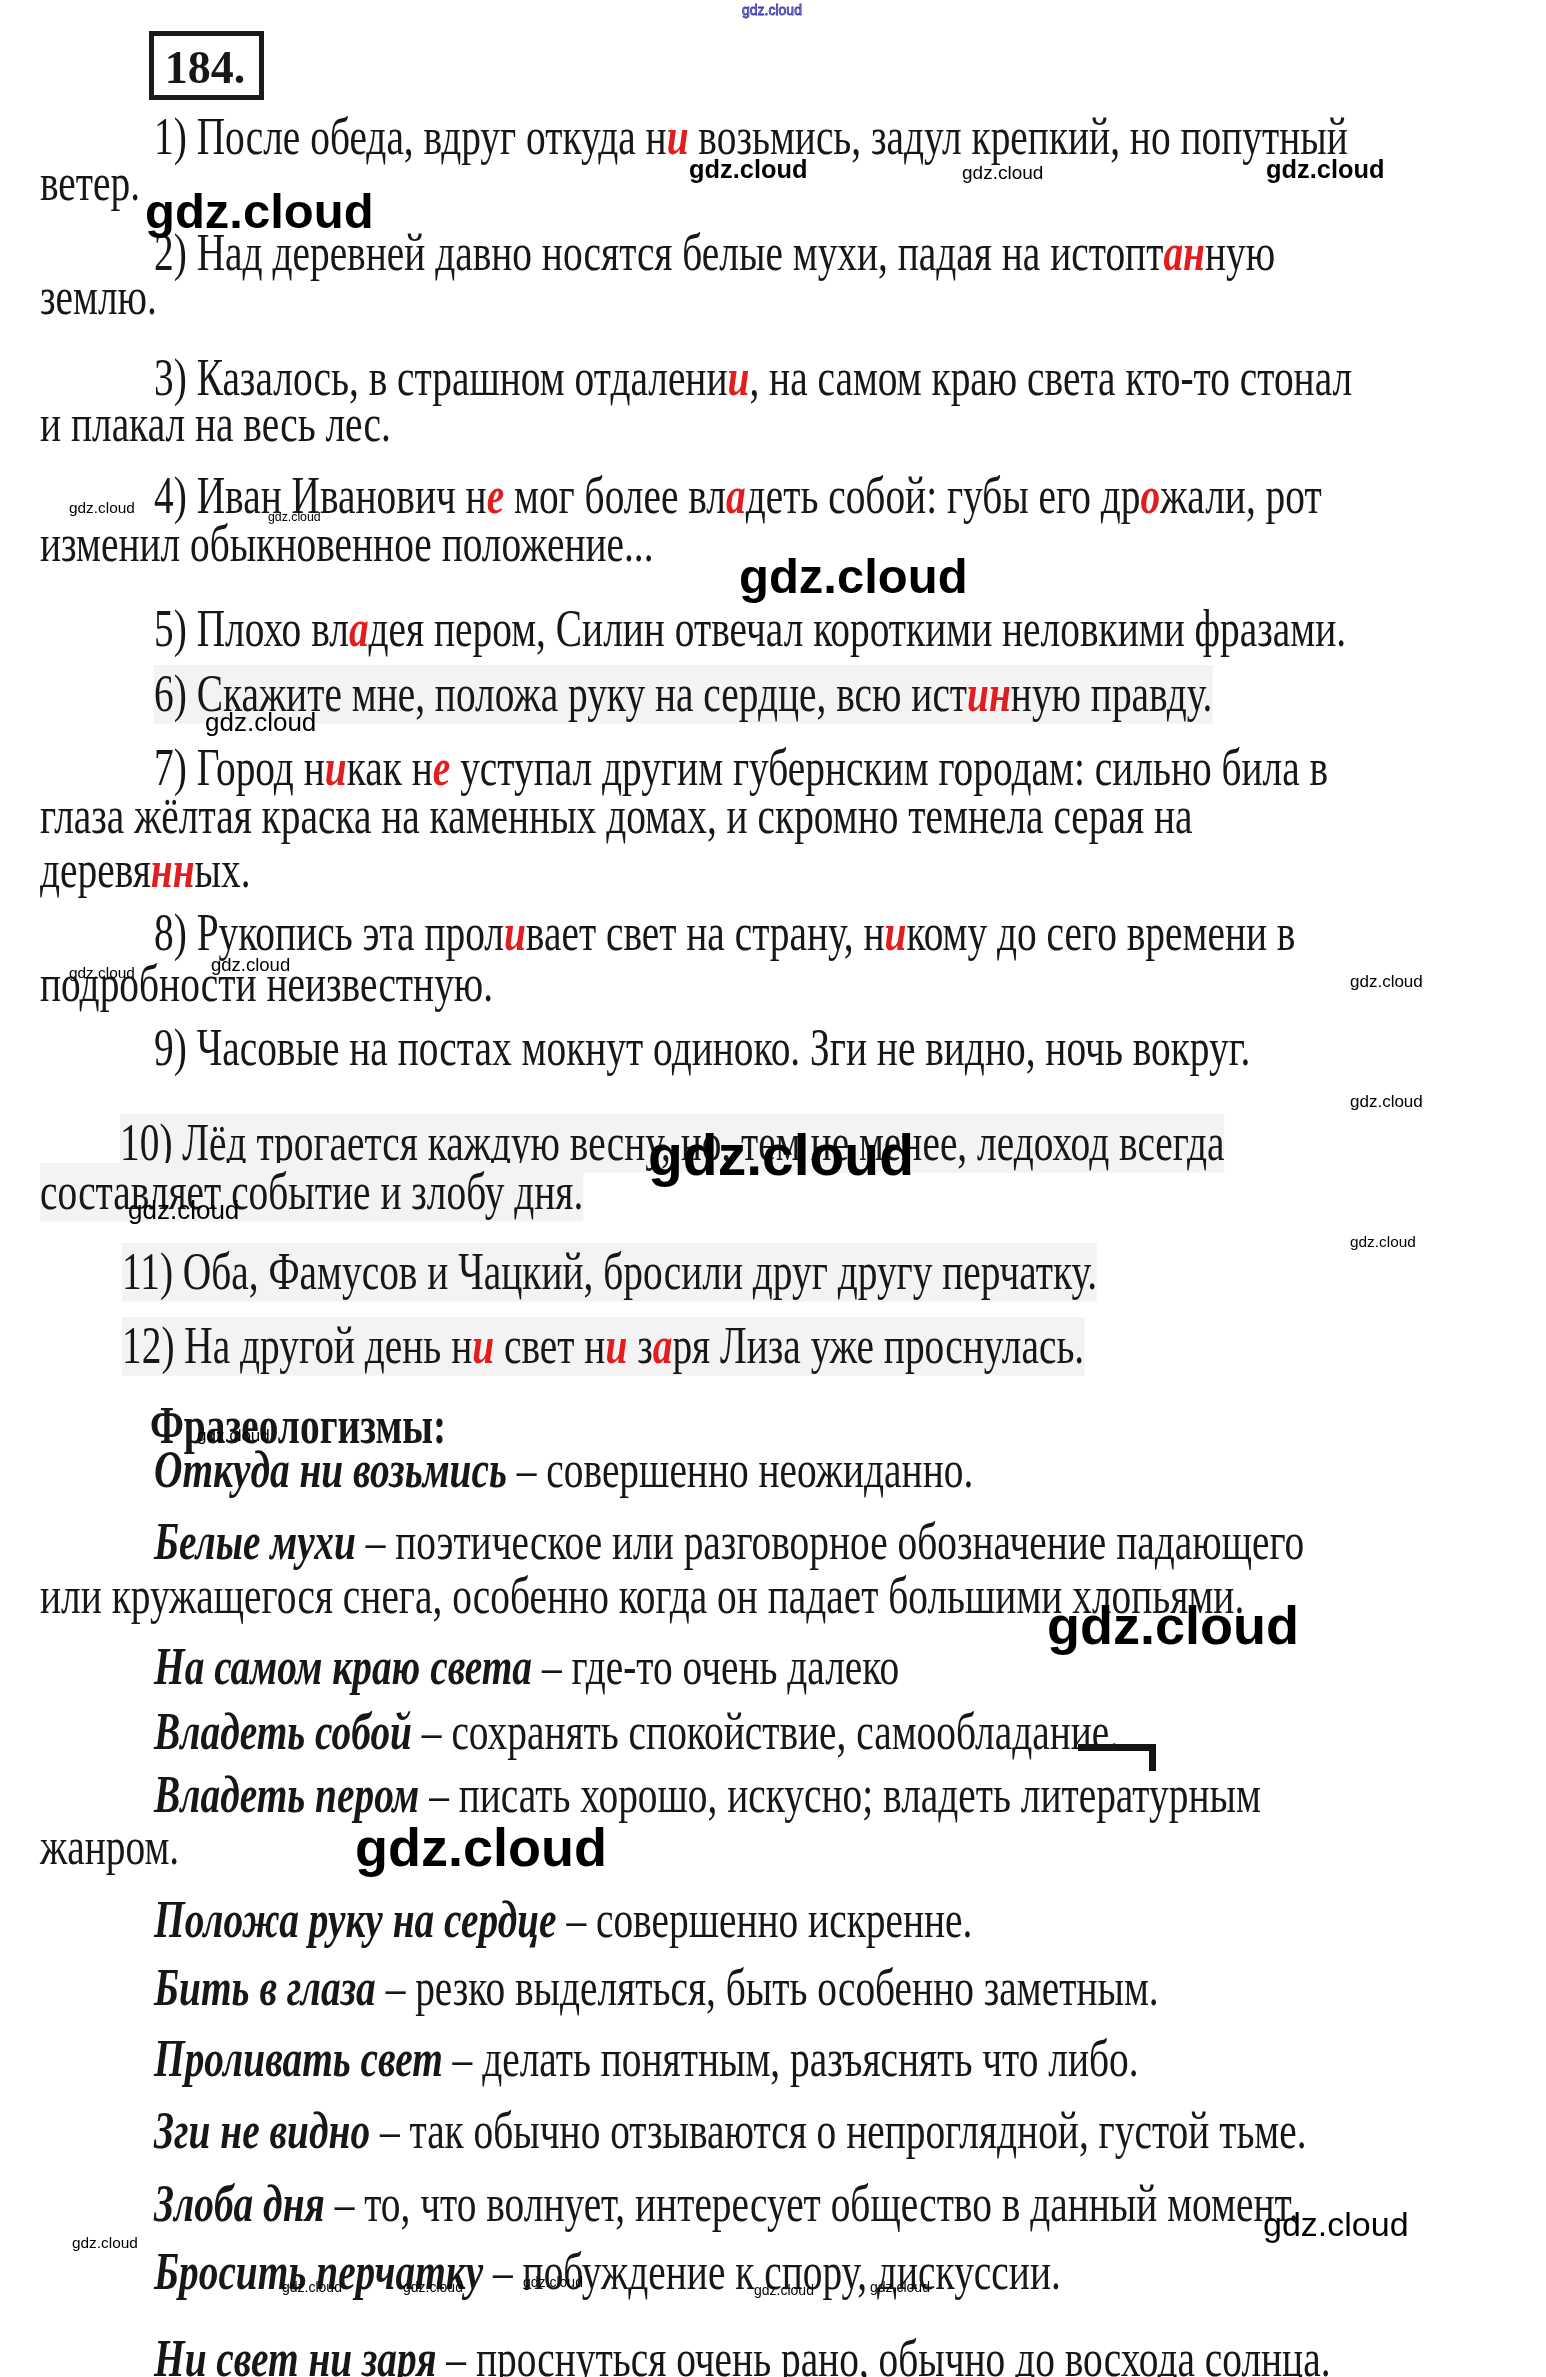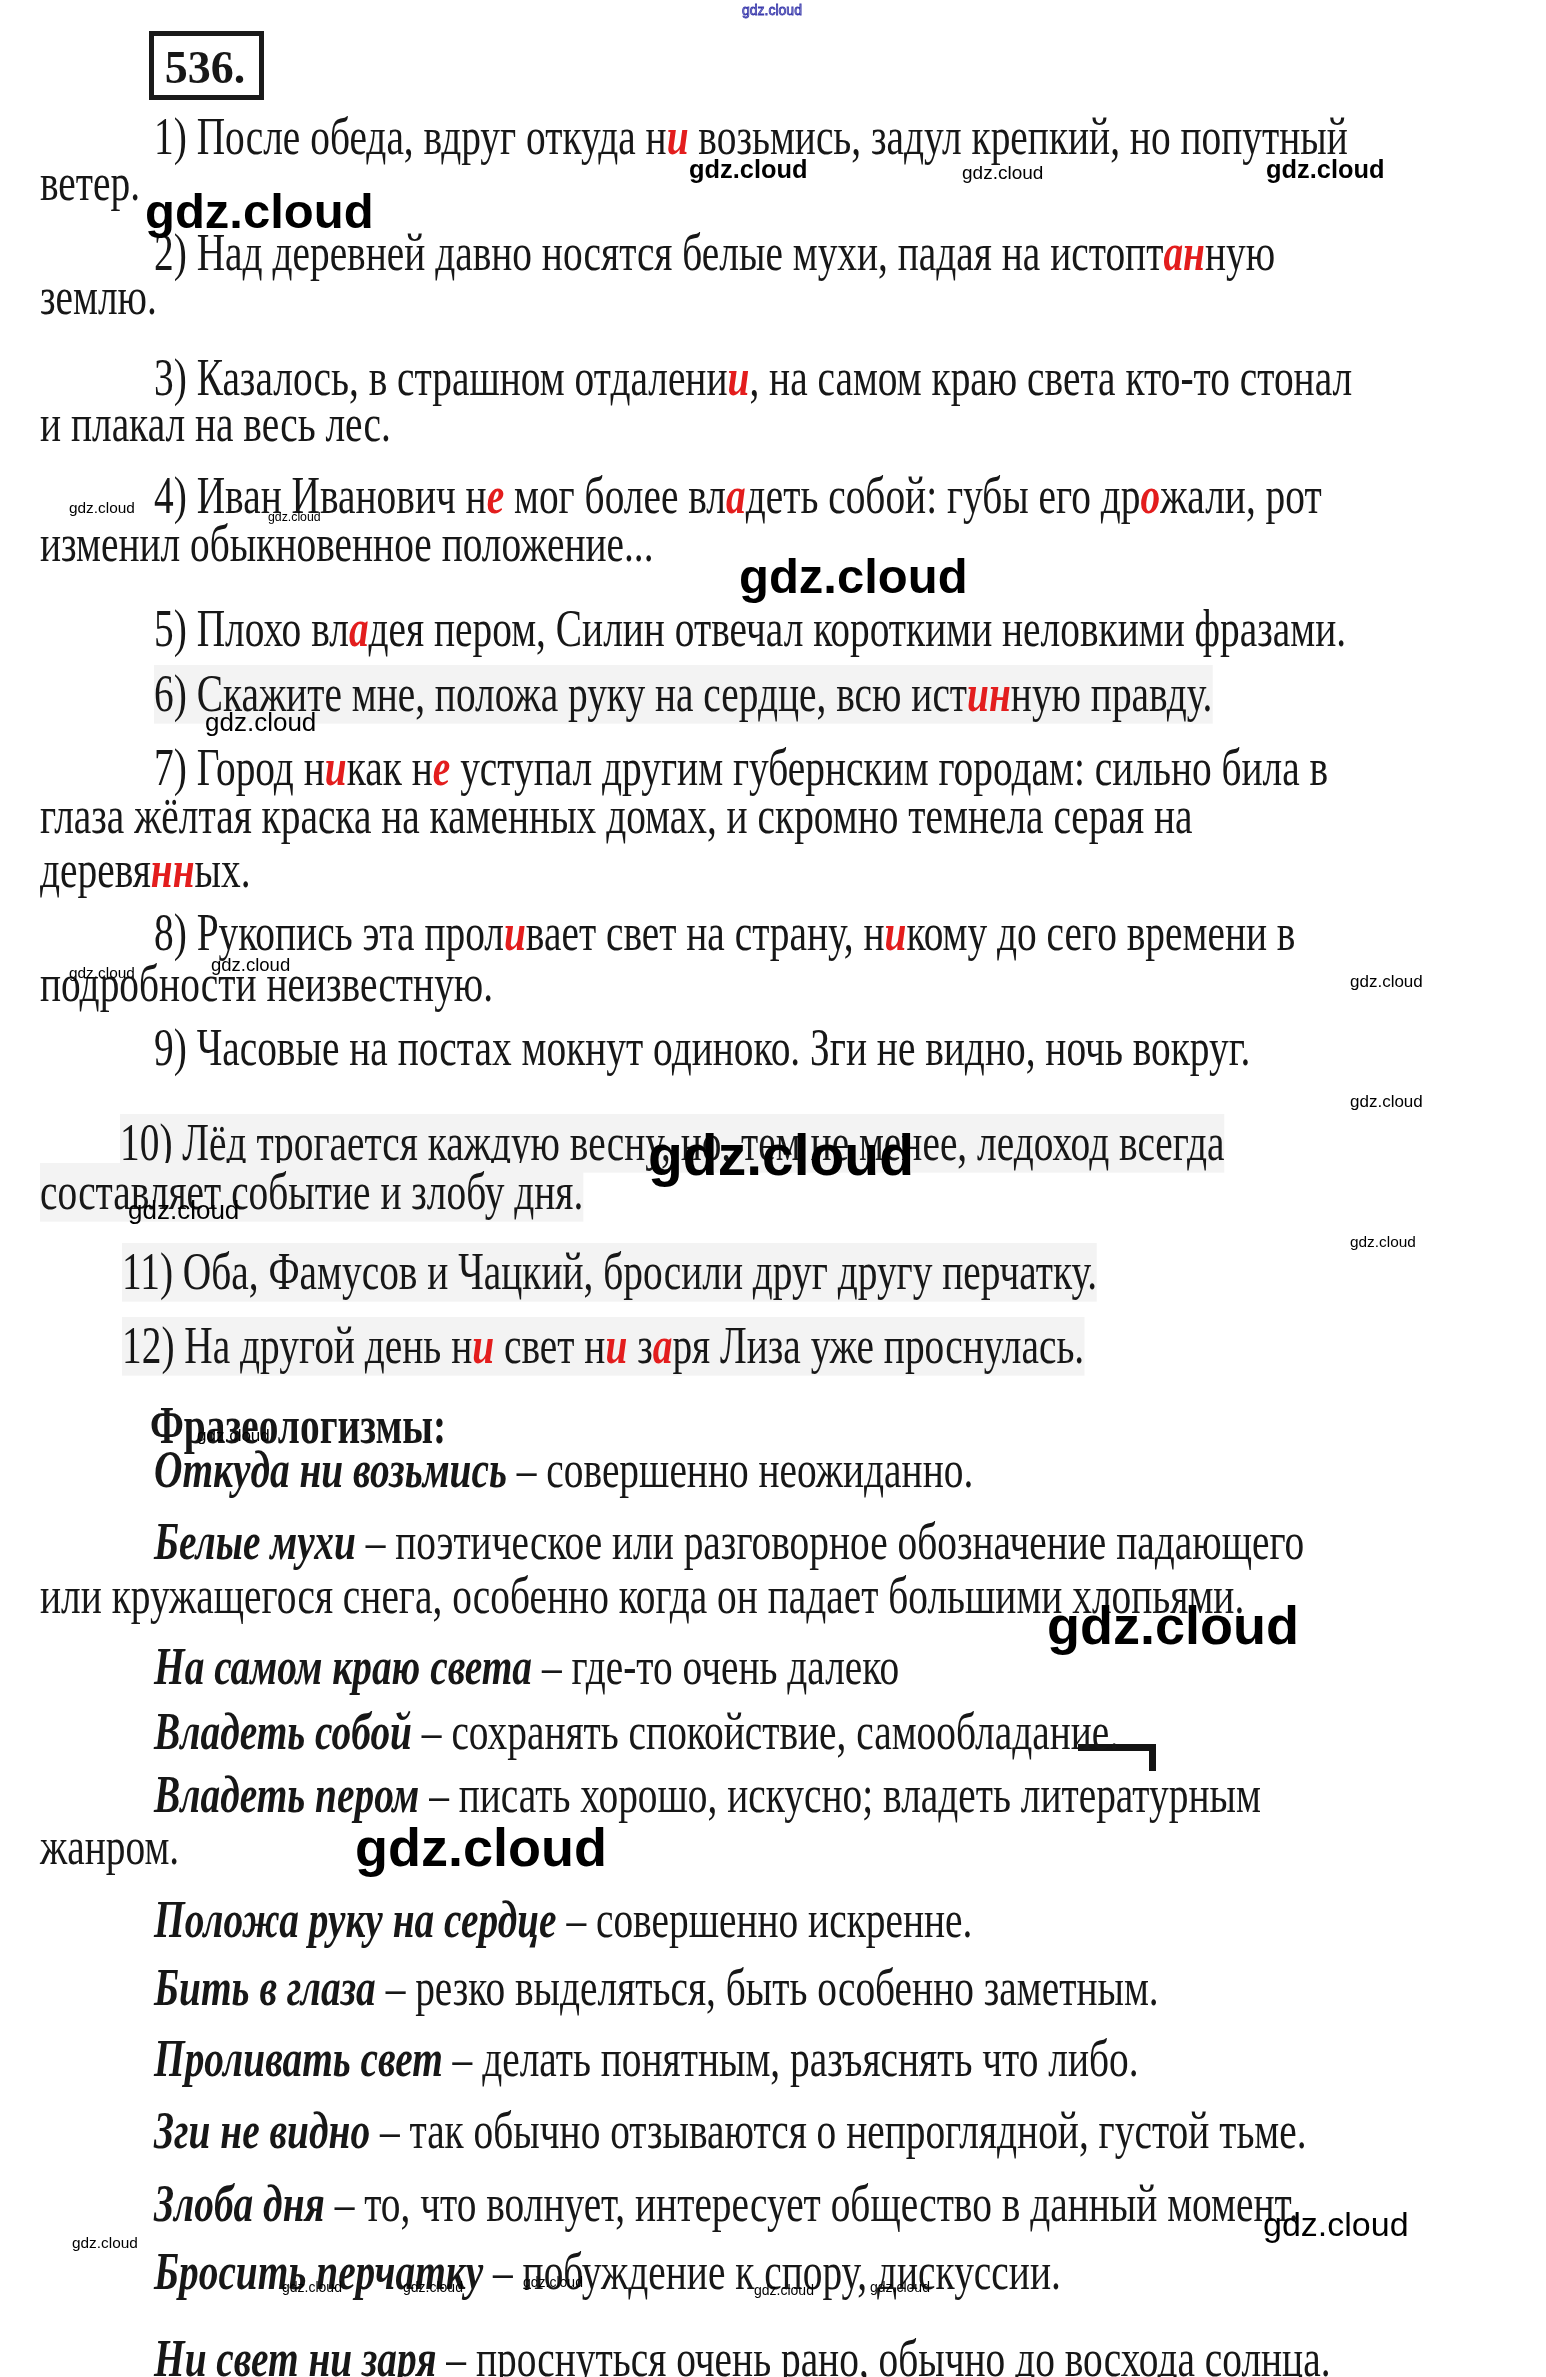--- a/index.html
+++ b/index.html
@@ -51,21 +51,21 @@
   #corner-mark{
     position:absolute;
     border-top:7px solid #141414;
     border-right:7px solid #141414;
   }
 </style>
 </head>
 <body>
 
 <div id="page">
-  <div id="task-badge">536.</div>
+  <div id="task-badge">184.</div>
   <div id="corner-mark" style="left: 1078px; top: 1744px; width: 71px; height: 20px;"></div>
   <div id="text-layer">
       <div class="line" style="left: 154px; top: 108px;"><span class="seg">1) После обеда, вдруг откуда н</span><span class="seg r">и</span><span class="seg"> возьмись, задул крепкий, но попутный</span></div>
       <div class="line" style="left: 40px; top: 154px;"><span class="seg">ветер.</span></div>
       <div class="line" style="left: 154px; top: 224px;"><span class="seg">2) Над деревней давно носятся белые мухи, падая на истопт</span><span class="seg r">ан</span><span class="seg">ную</span></div>
       <div class="line" style="left: 40px; top: 268px;"><span class="seg">землю.</span></div>
       <div class="line" style="left: 154px; top: 349px;"><span class="seg">3) Казалось, в страшном отдалени</span><span class="seg r">и</span><span class="seg">, на самом краю света кто-то стонал</span></div>
       <div class="line" style="left: 40px; top: 395px;"><span class="seg">и плакал на весь лес.</span></div>
       <div class="line" style="left: 154px; top: 467px;"><span class="seg">4) Иван Иванович н</span><span class="seg r">е</span><span class="seg"> мог более вл</span><span class="seg r">а</span><span class="seg">деть собой: губы его др</span><span class="seg r">о</span><span class="seg">жали, рот</span></div>
       <div class="line" style="left: 40px; top: 515px;"><span class="seg">изменил обыкновенное положение...</span></div>

